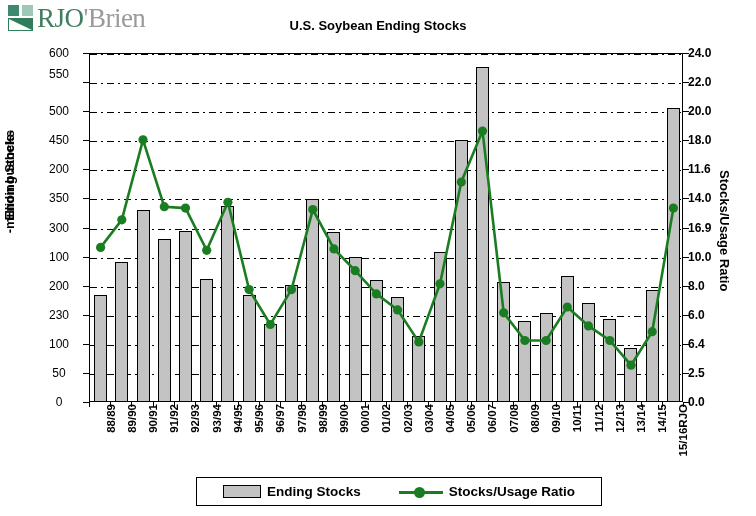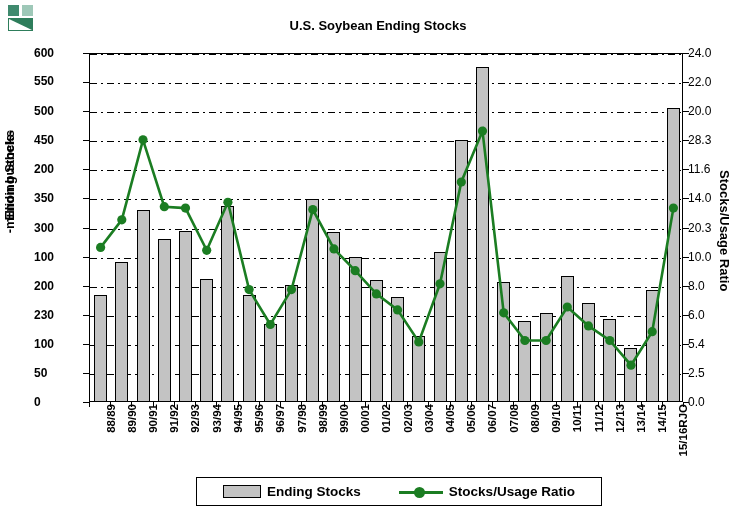--- a/index.html
+++ b/index.html
@@ -39,40 +39,40 @@
   }
   .bar {
     position:absolute; bottom:0; background:#c3c3c3;
     border:1px solid #000; border-bottom:none;
   }
   #line-svg { position:absolute; left:0; top:0; width:594px; height:349px; }
 
   
   #yaxis-left-labels { position:absolute; left:34px; top:0; width:50px; height:516px; }
   #yaxis-left-labels div {
-    position:absolute; right:0; text-align:left; width:50px;
-    font-size:12px; font-weight:bold; color:#000; transform:translateY(-50%);
+    position:absolute; right:0; text-align:center; width:50px;
+    font-size:12px; font-weight:normal; color:#000; transform:translateY(-50%);
   }
   .tick-left { position:absolute; left:83px; width:6px; height:0; border-top:1px solid #000; }
   #yaxis-left-title {
     position:absolute; left:2px; top:130px; width:34px; height:220px;
   }
   #yaxis-left-title span {
     position:absolute; left:0; top:0;
     transform-origin: left top; transform: rotate(-90deg) translate(-100%, 0);
     white-space:nowrap; font-size:13px; font-weight:bold;
   }
   #ylt-1 { left:14px; }
   #ylt-2 { left:30px; }
 
   
   #yaxis-right-labels { position:absolute; left:688px; top:0; width:46px; height:516px; }
   #yaxis-right-labels div {
     position:absolute; left:0; text-align:left; width:46px;
-    font-size:12px; font-weight:normal; color:#000; transform:translateY(-50%);
+    font-size:12px; font-weight:bold; color:#000; transform:translateY(-50%);
   }
   .tick-right { position:absolute; left:683px; width:6px; height:0; border-top:1px solid #000; }
   #yaxis-right-title { position:absolute; left:726px; top:170px; width:26px; height:200px; }
   #yaxis-right-title span {
     position:absolute; left:6px; top:0;
     transform-origin:left top; transform: rotate(90deg);
     white-space:nowrap; font-size:13px; font-weight:bold;
   }
 
   
@@ -100,56 +100,59 @@
 </head>
 <body>
 
 <div id="logo">
   <div id="logo-mark">
     <div class="sq-tl"></div>
     <div class="sq-tr"></div>
     <div class="sq-bot"></div>
     <div class="slash"></div>
   </div>
+  <div id="logo-text">
+    <span class="rjo">RJO</span><span class="brien">'Brien</span>
+  </div>
 </div>
 
 <div id="chart-title">U.S. Soybean Ending Stocks</div>
 
 <div id="yaxis-left-title">
   <span id="ylt-1">Ending Stocks</span>
   <span id="ylt-2">-million bushels-</span>
 </div>
 <div id="yaxis-left-labels">
     <div style="top: 53px;">600</div>
-    <div style="top: 81px;">550</div>
+    <div style="top: 74px;">550</div>
     <div style="top: 111.167px;">500</div>
     <div style="top: 140.25px;">450</div>
     <div style="top: 169.333px;">200</div>
     <div style="top: 198.417px;">350</div>
     <div style="top: 227.5px;">300</div>
     <div style="top: 256.583px;">100</div>
     <div style="top: 285.667px;">200</div>
     <div style="top: 314.75px;">230</div>
     <div style="top: 343.833px;">100</div>
     <div style="top: 372.917px;">50</div>
     <div style="top: 402px;">0</div>
   </div>
 
 <div id="yaxis-right-labels">
     <div style="top: 53px;">24.0</div>
     <div style="top: 82.0833px;">22.0</div>
     <div style="top: 111.167px;">20.0</div>
-    <div style="top: 140.25px;">28.3</div>
+    <div style="top: 140.25px;">18.0</div>
     <div style="top: 169.333px;">11.6</div>
     <div style="top: 198.417px;">14.0</div>
-    <div style="top: 227.5px;">20.3</div>
+    <div style="top: 227.5px;">16.9</div>
     <div style="top: 256.583px;">10.0</div>
     <div style="top: 285.667px;">8.0</div>
     <div style="top: 314.75px;">6.0</div>
-    <div style="top: 343.833px;">5.4</div>
+    <div style="top: 343.833px;">6.4</div>
     <div style="top: 372.917px;">2.5</div>
     <div style="top: 402px;">0.0</div>
   </div>
 <div id="yaxis-right-title">
   <span>Stocks/Usage Ratio</span>
 </div>
 
 <div id="plot">
   <div id="gridlines">
       <div class="grid-dashdot" style="top: 0px;"></div>

